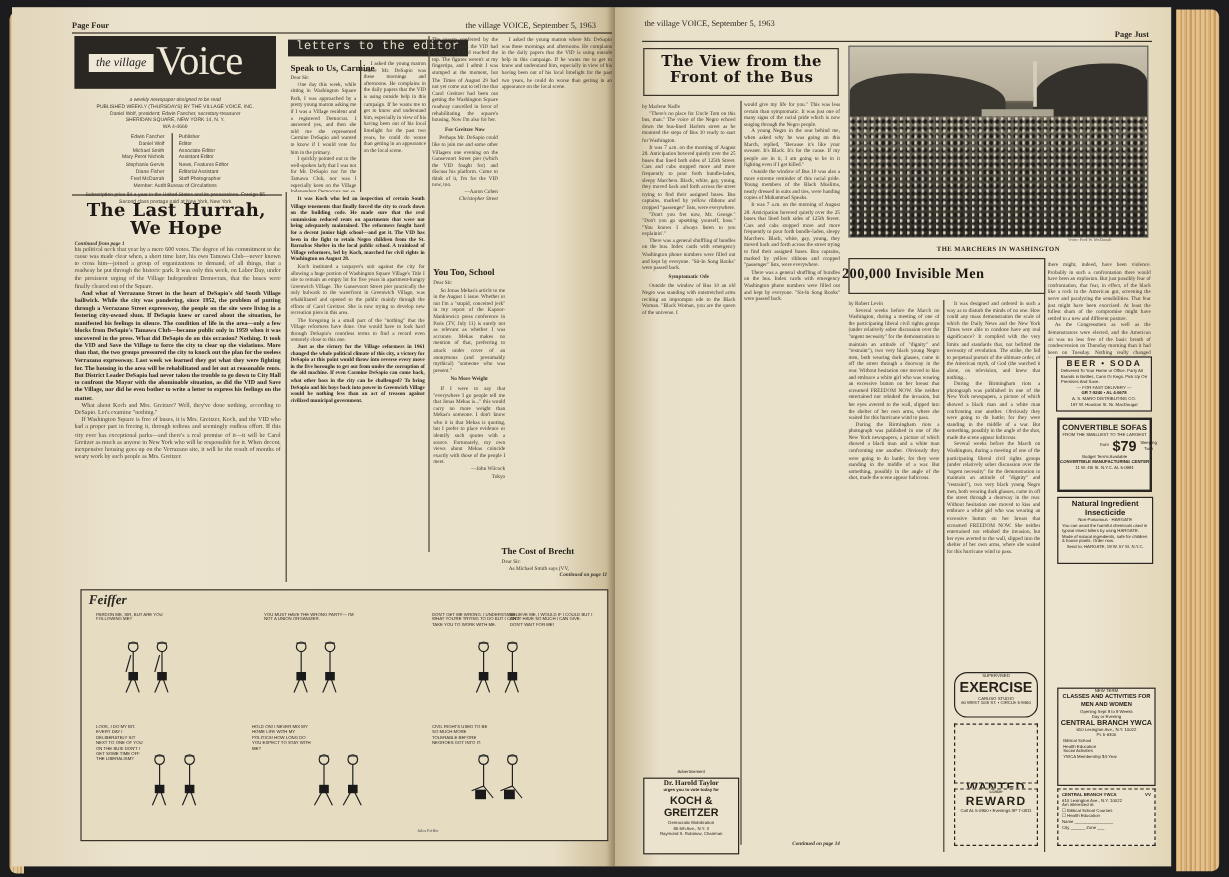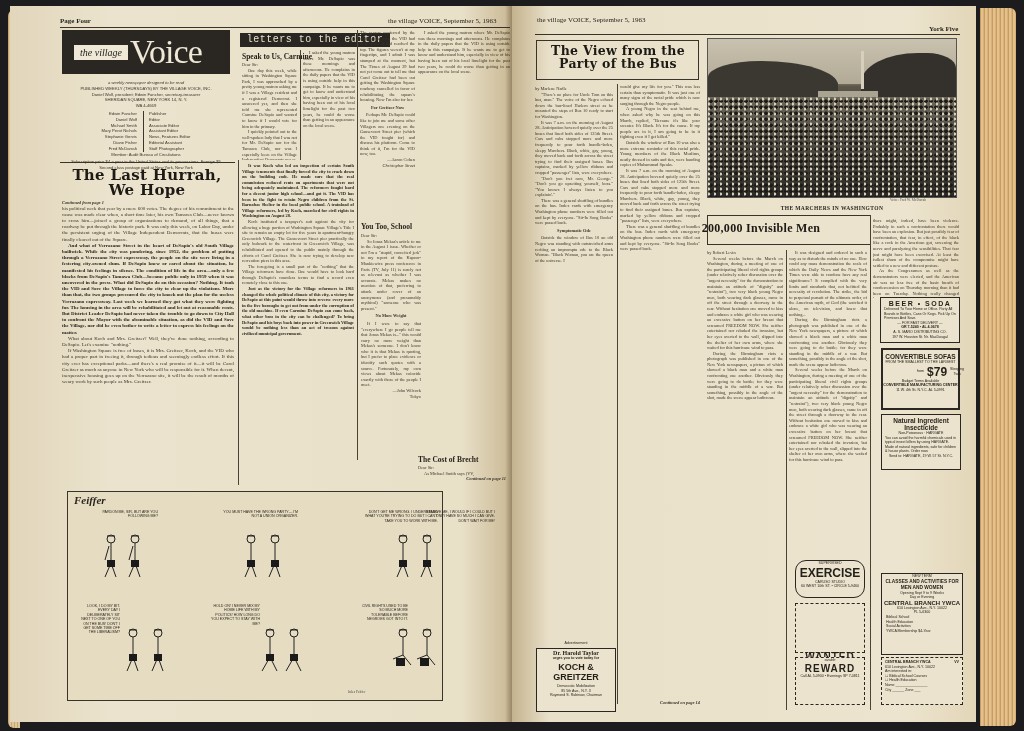--- a/index.html
+++ b/index.html
@@ -38,21 +38,21 @@
   .col-text .bold { font-weight: bold; color: #231f19; }
   .col-text .sub { text-align: center; font-weight: bold; text-indent: 0; margin: 2px 0; }
   .col-text .sig { text-align: right; text-indent: 0; }
   .col-text .cont { text-align: right; font-style: italic; font-weight: bold; text-indent: 0; }
 
   .letters-band { position: absolute; left: 240px; top: 33px; width: 150px; height: 14px; background: #2a2622; color: #e9e1cc;
     font-family: "Liberation Mono", monospace; font-size: 10px; text-align: center; line-height: 14px; letter-spacing: .5px; }
   .sub-head { position: absolute; font-size: 7.5px; font-weight: bold; color: #231f19; }
 
   
-  .cartoon { position: absolute; left: 67px; top: 491px; width: 376px; height: 210px; border: 1px solid #3a332a; background: #e6dcc2; text-align: right; }
+  .cartoon { position: absolute; left: 67px; top: 491px; width: 440px; height: 210px; border: 1px solid #3a332a; background: #e6dcc2; }
   .cartoon .ttl { position: absolute; left: 6px; top: 2px; font-size: 11px; font-weight: bold; font-style: italic; }
   .panel { position: absolute; width: 96px; height: 96px; }
   .balloon { position: absolute; left: 2px; top: 4px; width: 78px; font-family: "Liberation Sans", sans-serif; font-size: 3.6px; line-height: 4.4px; text-transform: uppercase; color: #2a251e; }
   .credit { position: absolute; font-size: 3.5px; color: #444; }
 
   
   .view-box { position: absolute; left: 536px; top: 40px; width: 163px; height: 40px; border: 1px solid #3a332a; }
   .photo { position: absolute; left: 707px; top: 38px; width: 250px; height: 160px; background:
     linear-gradient(180deg, #bdb5a2 0%, #a69e8a 25%, #5d574b 30%, #44403a 45%, #2f2c28 100%); border: 1px solid #555; overflow: hidden; }
   .photo .sky { position: absolute; left: 0; top: 0; width: 100%; height: 45px; background: linear-gradient(180deg,#c9c2ae,#b2aa96); }
@@ -264,27 +264,27 @@
         <rect x="62" y="58" width="9" height="8" fill="#1a1a1a"></rect>
       </svg>
   </div>
   <div class="credit" style="left:280px;top:198px;">Jules Feiffer</div>
 </div>
 
 <div class="gutter"></div>
 
 <div class="page right"></div>
 <div class="folio" style="left:537px;top:16px;font-weight:normal;">the village VOICE, September 5, 1963</div>
-<div class="folio" style="left:929px;top:25px;">York Five</div>
+<div class="folio" style="left:929px;top:25px;">Page Just</div>
 <div class="rule" style="left:535px;top:34px;width:425px;"></div>
 
 <div class="view-box"></div>
 <div class="headline-big" style="left:538px;top:45px;width:160px;font-size:12.5px;">
   <div>The View from the</div>
-  <div>Party of the Bus</div>
+  <div>Front of the Bus</div>
 </div>
 <div class="col-text" style="left:535px;top:86px;width:78px;height:430px;">
   <p style="text-indent:0;">by Marlene Nadle</p>
   <p>"There's no place for Uncle Tom on this bus, man." The voice of the Negro echoed down the bus-lined Harlem street as he mounted the steps of Bus 10 ready to start for Washington.</p>
   <p>It was 7 a.m. on the morning of August 28. Anticipation hovered quietly over the 25 buses that lined both sides of 125th Street. Cars and cabs stopped more and more frequently to pour forth bundle-laden, sleepy Marchers. Black, white, gay, young, they moved back and forth across the street trying to find their assigned buses. Bus captains, marked by yellow ribbons and cropped "passenger" lists, were everywhere.</p>
   <p>"Don't you fret now, Mr. George." "Don't you go upsetting yourself, boss." "You knows I always listen to you explainin'."</p>
   <p>There was a general shuffling of bundles on the bus. Index cards with emergency Washington phone numbers were filled out and kept by everyone. "Sit-In Song Books" were passed back.</p>
   <p class="sub">Symptomatic Ode</p>
   <p>Outside the window of Bus 10 an old Negro was standing with outstretched arms reciting an impromptu ode to the Black Woman. "Black Woman, you are the queen of the universe. I</p>
 </div>

